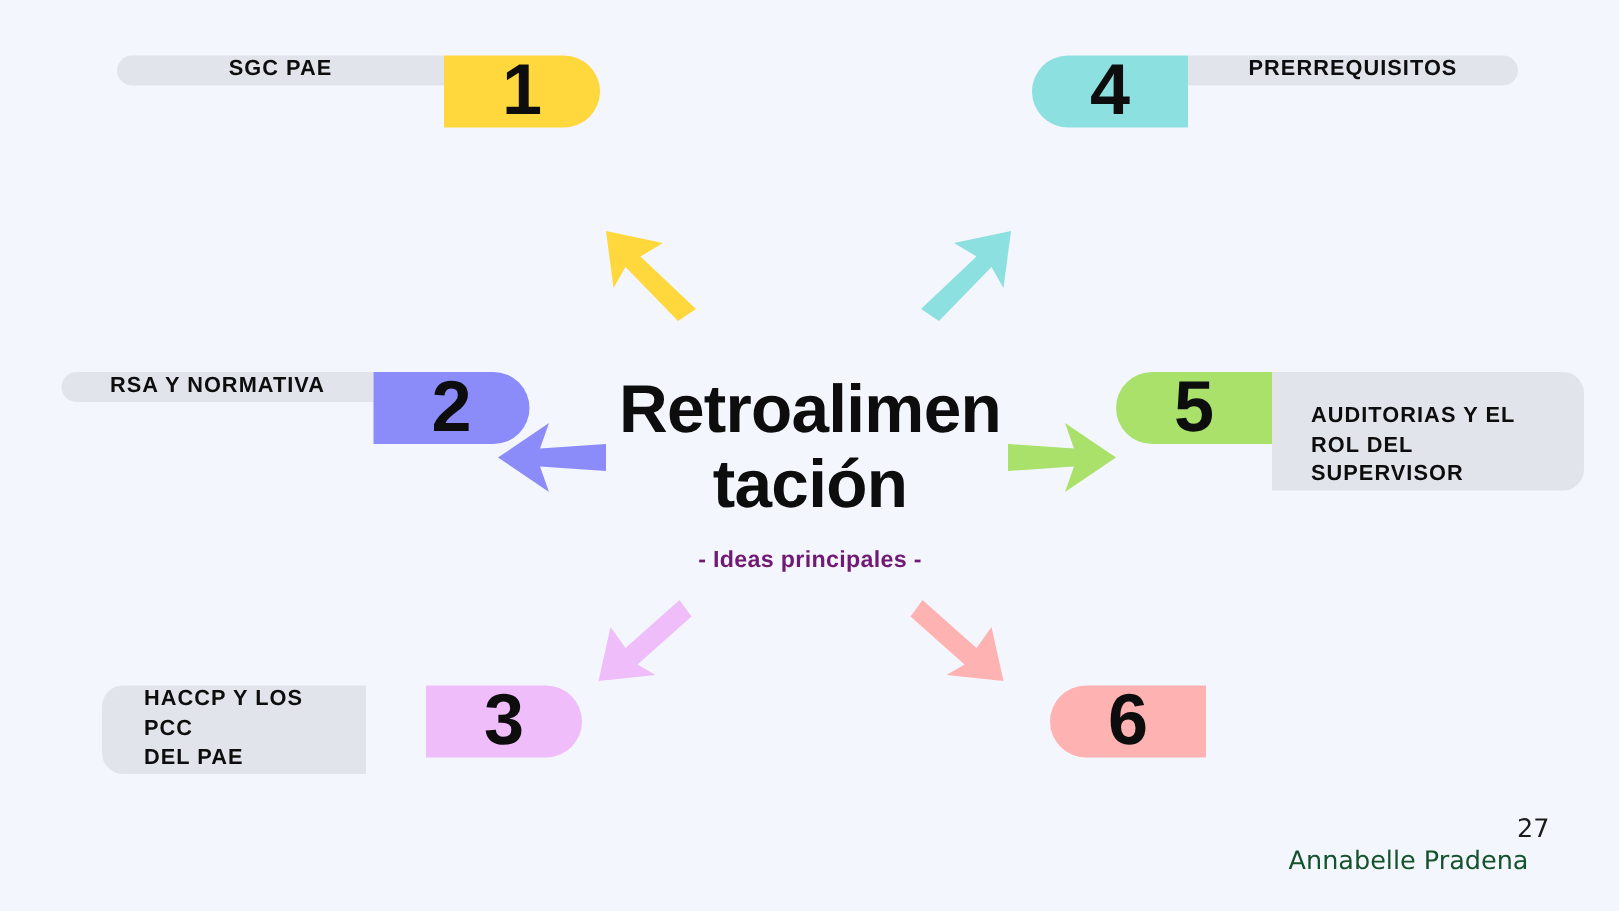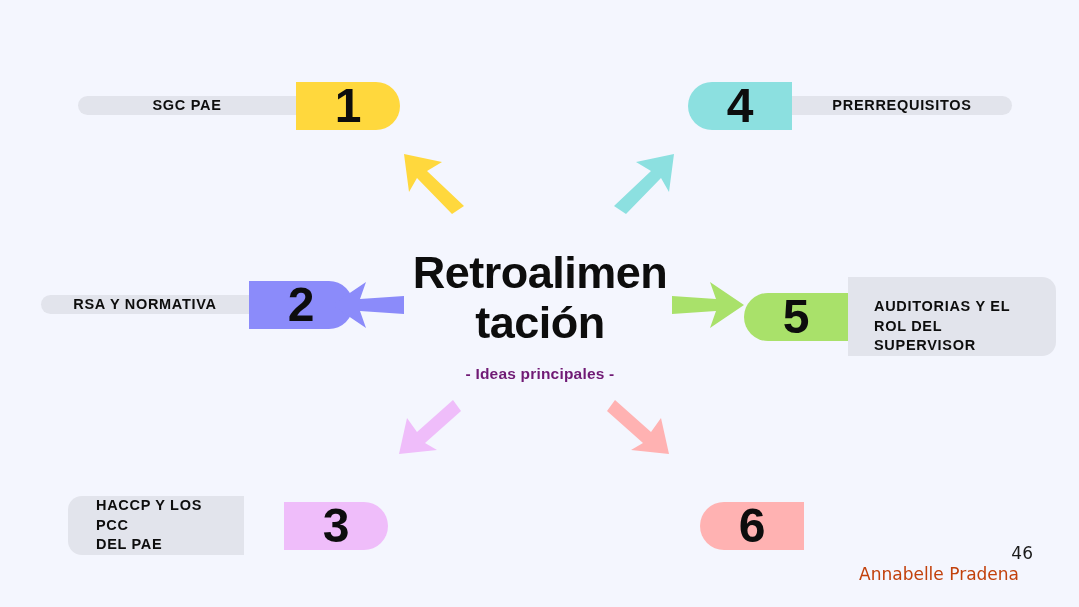--- a/index.html
+++ b/index.html
@@ -17,21 +17,21 @@
     position: relative;
     width: 1079px;
     height: 607px;
     background: #f4f6fe;
   }
 
   
   .card {
     position: absolute;
     display: flex;
-    align-items: center;
+    align-items: flex-start;
     height: 137px;
   }
   .card-body {
     flex: 1 1 auto;
     background: #e2e4ec;
     display: flex;
     align-items: center;
     box-sizing: border-box;
   }
   .card-num {
@@ -120,37 +120,37 @@
     top: 543px;
     font-size: 17px;
     color: #1b1b1b;
     font-family: "DejaVu Sans", sans-serif;
   }
   #author {
     position: absolute;
     right: 60px;
     top: 564px;
     font-size: 17px;
-    color: #c2410c;
+    color: #14532d;
     font-family: "DejaVu Sans", sans-serif;
   }
 </style>
 </head>
 <body>
 
 <div id="slide">
 
   <div class="card right" id="card-1" style="left:78px; top:37px; width:322px;">
     <div class="card-body">
       <span class="card-label">SGC PAE</span>
     </div>
     <div class="card-num" id="num-1" style="background: rgb(255, 216, 61);">1</div>
   </div>
 
-  <div class="card right" id="card-2" style="left:22px; top:236px; width:312px;padding-left:19px;">
+  <div class="card right" id="card-2" style="left:22px; top:248px; width:312px;padding-left:19px;">
     <div class="card-body">
       <span class="card-label">RSA Y NORMATIVA</span>
     </div>
     <div class="card-num" id="num-2" style="background: rgb(139, 139, 250);">2</div>
   </div>
 
   <div class="card right text-start" id="card-3" style="left:68px; top:457px; width:320px;gap:40px;">
     <div class="card-body">
       <span class="card-label" id="label-3" style="white-space: pre-line;">HACCP Y LOS PCC
 DEL PAE</span>
@@ -213,16 +213,16 @@
       <path d="M4 56 L12 20 L22 34 L58 2 L66 13 L30 45 L42 52 Z" fill="#efbdfa"></path>
     </svg>
   </div>
 
   <div class="arrow" id="arrow-6" style="left:605px; top:398px;">
     <svg width="68" height="62" viewBox="0 0 68 62">
       <path d="M64 56 L56 20 L46 34 L10 2 L2 13 L38 45 L26 52 Z" fill="#ffb2b2"></path>
     </svg>
   </div>
 
-  <div id="slide-number">46</div>
+  <div id="slide-number">27</div>
   <div id="author">Annabelle Pradena</div>
 
 </div>
 
 </body></html>

